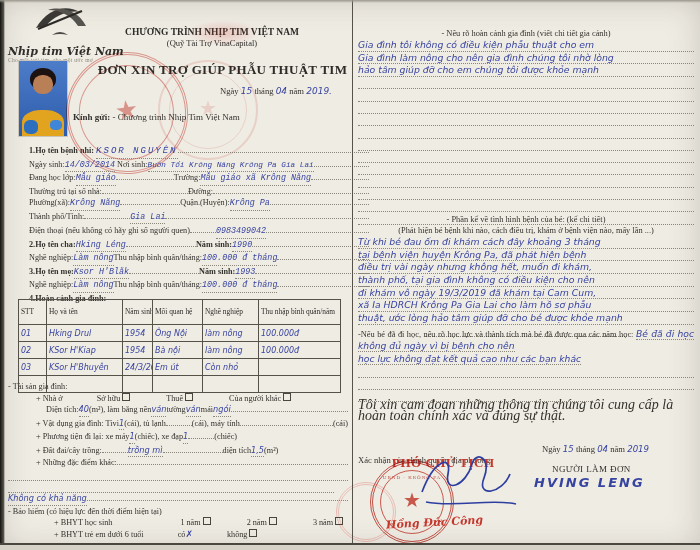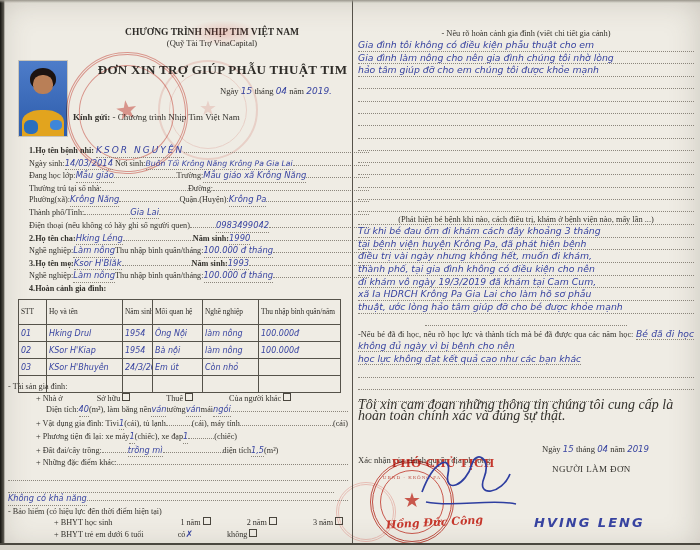--- a/index.html
+++ b/index.html
@@ -47,21 +47,21 @@
   .stamp .star{position:absolute;left:0;right:0;top:50%;transform:translateY(-58%);text-align:center;color:#cf4237;}
   .stamp1{left:66px;top:52px;width:116px;height:116px;opacity:.5;transform:rotate(-8deg);}
   .stamp1 .star{font-size:26px;}
   .stamp1b{left:158px;top:60px;width:96px;height:96px;opacity:.16;border-width:2px;}
   .stamp1b .star{font-size:20px;}
   .bleed{position:absolute;left:186px;top:20px;width:74px;height:26px;background:radial-gradient(ellipse,rgba(205,60,50,.22),rgba(205,60,50,0) 70%);}
   .stamp-edge{position:absolute;left:336px;top:482px;width:54px;height:54px;border-radius:50%;border:3px double #cf4237;opacity:.28;}
 
   
   .sec-info{position:absolute;left:8px;top:145px;width:340px;margin-left:21px;}
-  .sec-info .hw{font-size:8.4px;}
+  .sec-info .hw{font-size:8.4px;font-family:Liberation Mono, monospace;}
   .name-caps{letter-spacing:2px;font-size:9px !important;}
   .famnote{font-size:8.2px;line-height:10.6px;margin-top:1px;}
 
   table.fam{position:absolute;left:18px;top:299px;width:322px;border-collapse:collapse;table-layout:fixed;}
   table.fam th,table.fam td{border:1px solid #55524a;padding:0 2px;overflow:hidden;white-space:nowrap;}
   table.fam th{font-weight:normal;font-size:7.4px;line-height:8.6px;text-align:left;height:24px;}
   table.fam td{height:16px;font-size:8px;}
   table.fam td .hw{font-size:8px;}
 
   .sec-assets{position:absolute;left:8px;top:381px;width:340px;}
@@ -82,27 +82,37 @@
   .sig-area{position:absolute;left:356px;top:438px;width:340px;height:108px;}
   .xacnhan{position:absolute;left:2px;top:17px;font-size:8.6px;}
   .pho{position:absolute;left:36px;top:17px;font-size:13px;font-weight:bold;color:#c5372c;letter-spacing:.5px;}
   .stamp2{left:14px;top:22px;width:78px;height:78px;opacity:.85;border-color:#c5372c;}
   .stamp2 .star{font-size:20px;}
   .stamp2 .ring-text{position:absolute;width:100%;top:12px;text-align:center;font-size:5px;color:#c5372c;letter-spacing:1px;}
   .sig-svg{position:absolute;left:58px;top:12px;}
   .hongduccong{position:absolute;left:30px;top:78px;font-family:"DejaVu Serif",serif;font-style:italic;font-weight:bold;font-size:11px;color:#c5372c;transform:rotate(-3deg);}
   .date2{position:absolute;left:186px;top:6px;font-size:8.6px;}
   .nguoilamdon{position:absolute;left:196px;top:26px;font-size:9px;letter-spacing:.4px;}
-  .hvsig{position:absolute;left:178px;top:37px;font-size:13px;letter-spacing:2px;font-weight:bold;margin-top:40px;}
+  .hvsig{position:absolute;left:178px;top:37px;font-size:13px;letter-spacing:2px;font-weight:bold;}
 </style>
 </head>
 <body>
 
 <div id="scan">
 
+  <div class="logo">
+    <svg width="112" height="40" viewBox="0 0 112 40">
+      <path d="M28 26 C40 6, 58 2, 72 10 C60 8, 46 14, 38 24 Z" fill="#3b3935"></path>
+      <path d="M78 24 C70 8, 52 4, 40 8 C52 8, 64 14, 70 24 Z" fill="#55534e"></path>
+      <path d="M30 27 L74 9" stroke="#2c2a26" stroke-width="2"></path>
+      <path d="M44 33 q8 -6 16 0 q-8 -2 -16 0 Z" fill="#4a4843"></path>
+    </svg>
+    <div class="script">Nhịp tim Việt Nam</div>
+    <div class="tag">Cho một trái tim, cho một ước mơ</div>
+  </div>
 
   <div class="prog">
     <div>CHƯƠNG TRÌNH NHỊP TIM VIỆT NAM</div>
     <div class="fund">(Quỹ Tài Trợ VinaCapital)</div>
   </div>
 
   <div class="ftitle">ĐƠN XIN TRỢ GIÚP PHẪU THUẬT TIM</div>
 
   <div class="dateline">
     <span class="p">Ngày</span>
@@ -367,20 +377,21 @@
     <div class="dotline"></div>
     <div class="dotline"></div>
     <div class="dotline"></div>
     <div class="dotline"></div>
     <div class="dotline"></div>
     <div class="dotline"></div>
     <div class="dotline"></div>
   </div>
 
   <div class="rcol" style="top:214px;">
+    <div class="rlabel p">- Phần kể về tình hình bệnh của bé: (kể chi tiết)</div>
     <div class="rlabel p">(Phát hiện bé bệnh khi nào, cách điều trị, khám ở bệnh viện nào, mấy lần ...)</div>
     <div class="wline hw">Từ khi bé đau ốm đi khám cách đây khoảng 3 tháng</div>
     <div class="wline hw">tại bệnh viện huyện Krông Pa, đã phát hiện bệnh</div>
     <div class="wline hw">điều trị vài ngày nhưng không hết, muốn đi khám,</div>
     <div class="wline hw">thành phố, tại gia đình không có điều kiện cho nên</div>
     <div class="wline hw">đi khám vô ngày 19/3/2019 đã khám tại Cam Cum,</div>
     <div class="wline hw">xã Ia HDRCH Krông Pa Gia Lai cho làm hồ sơ phẫu</div>
     <div class="wline hw">thuật, ước lòng hảo tâm giúp đỡ cho bé được khỏe mạnh</div>
     <div class="dotline" style="width:60%;margin:0 auto;"></div>
   </div>

